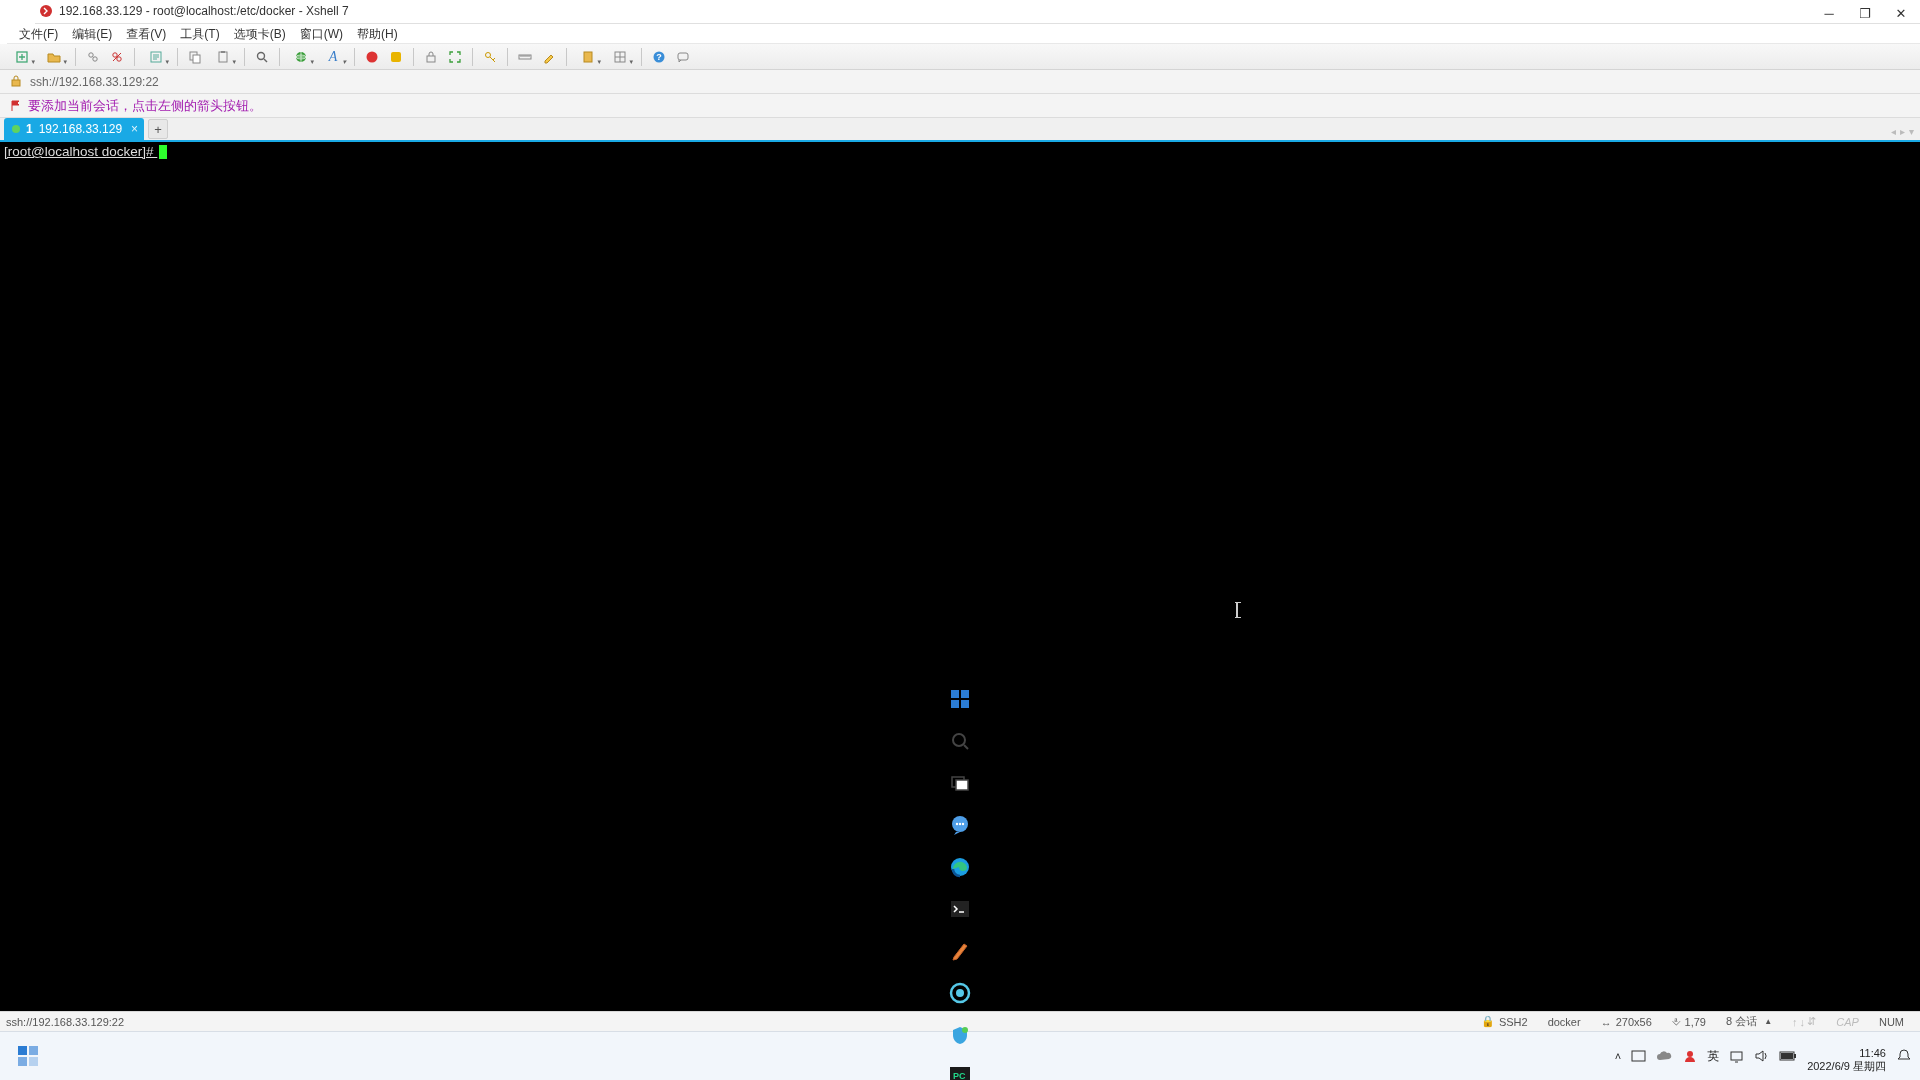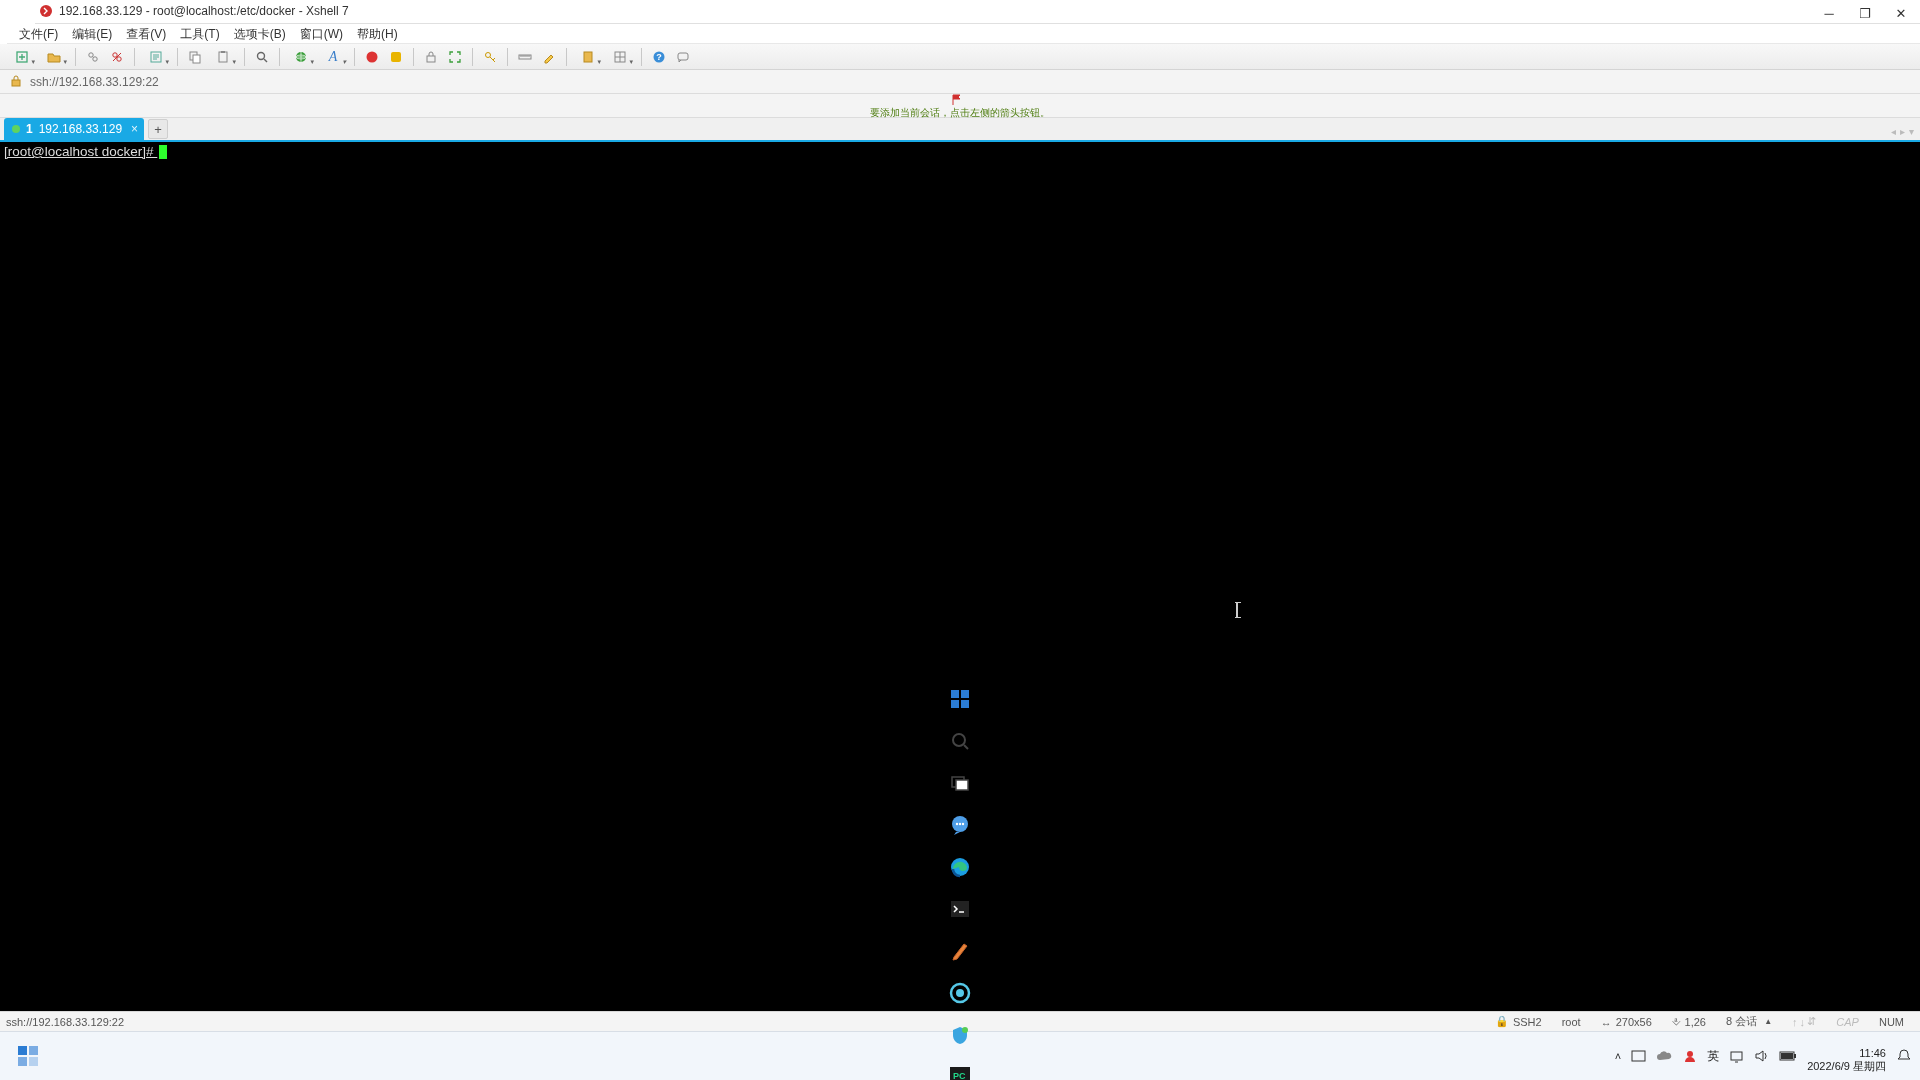--- a/index.html
+++ b/index.html
@@ -15,21 +15,21 @@
 
 .toolbar{height:26px;background:linear-gradient(#f8f8f8,#ececec);border-bottom:1px solid #d4d4d4;display:flex;align-items:center;padding:0 8px;gap:4px;}
 .toolbar .btn{width:20px;height:20px;display:flex;align-items:center;justify-content:center;cursor:default;font-size:12px;border-radius:2px;}
 .toolbar .btn.dd{width:28px;position:relative;}
 .toolbar .btn.dd::after{content:"▾";font-size:7px;color:#666;position:absolute;right:1px;bottom:1px;}
 .toolbar .sep{width:1px;height:18px;background:#c8c8c8;margin:0 3px;}
 
 .addrbar{height:24px;background:#f4f4f4;border-bottom:1px solid #dcdcdc;display:flex;align-items:center;padding:0 10px;font-size:12px;color:#666;}
 .addrbar .lock{width:14px;height:14px;margin-right:6px;color:#d4a017;}
 
-.favbar{height:24px;background:#f4f4f4;border-bottom:1px solid #dcdcdc;display:flex;align-items:center;padding:0 10px;font-size:10px;color:#4d7c0f;flex-direction:column;}
+.favbar{height:24px;background:#f4f4f4;border-bottom:1px solid #dcdcdc;display:flex;align-items:center;padding:0 10px;font-size:13px;color:#a21caf;}
 .favbar .flag{color:#d03030;margin-right:6px;}
 
 .tabbar{height:24px;background:#f0f0f0;border-bottom:2px solid #19a9e5;display:flex;align-items:flex-end;padding:0 4px;position:relative;}
 .tabbar .tab{height:22px;min-width:140px;background:#19a9e5;color:#fff;font-size:12px;display:flex;align-items:center;padding:0 8px;border-top-left-radius:3px;border-top-right-radius:3px;margin-right:2px;position:relative;}
 .tabbar .tab .dot{width:8px;height:8px;border-radius:50%;background:#5fd35f;margin-right:6px;}
 .tabbar .tab .num{margin-right:6px;font-weight:bold;}
 .tabbar .tab .close{position:absolute;right:6px;color:#dff3fb;font-size:12px;}
 .tabbar .addtab{width:20px;height:20px;background:#e8e8e8;border:1px solid #cfcfcf;display:flex;align-items:center;justify-content:center;font-size:13px;color:#555;margin-left:2px;margin-bottom:1px;border-radius:2px;}
 .tabbar .navarrows{position:absolute;right:6px;bottom:3px;display:flex;gap:4px;font-size:10px;color:#bbb;}
 
@@ -253,28 +253,28 @@
   <div class="line"><span>[root@localhost docker]# </span><span class="cursor"></span></div>
   <div class="ibeam"></div>
 </div>
 
 <div class="statusbar">
   <div class="left">ssh://192.168.33.129:22</div>
   <div class="seg">
       <span class="ssh2ico">🔒</span>
       <span>SSH2</span>
     </div>
-  <div class="seg">root</div>
+  <div class="seg">docker</div>
   <div class="seg">
       <span>↔</span>
       <span>270x56</span>
     </div>
   <div class="seg">
       <span>⎀</span>
-      <span>1,26</span>
+      <span>1,79</span>
     </div>
   <div class="seg">
       <span>8 会话</span>
       <span style="font-size:8px;margin-left:3px;">▲</span>
     </div>
   <div class="seg" style="color:#bbb;gap:2px;">
      <span>↑</span>
      <span>↓</span>
      <span>⇵</span>
   </div>

